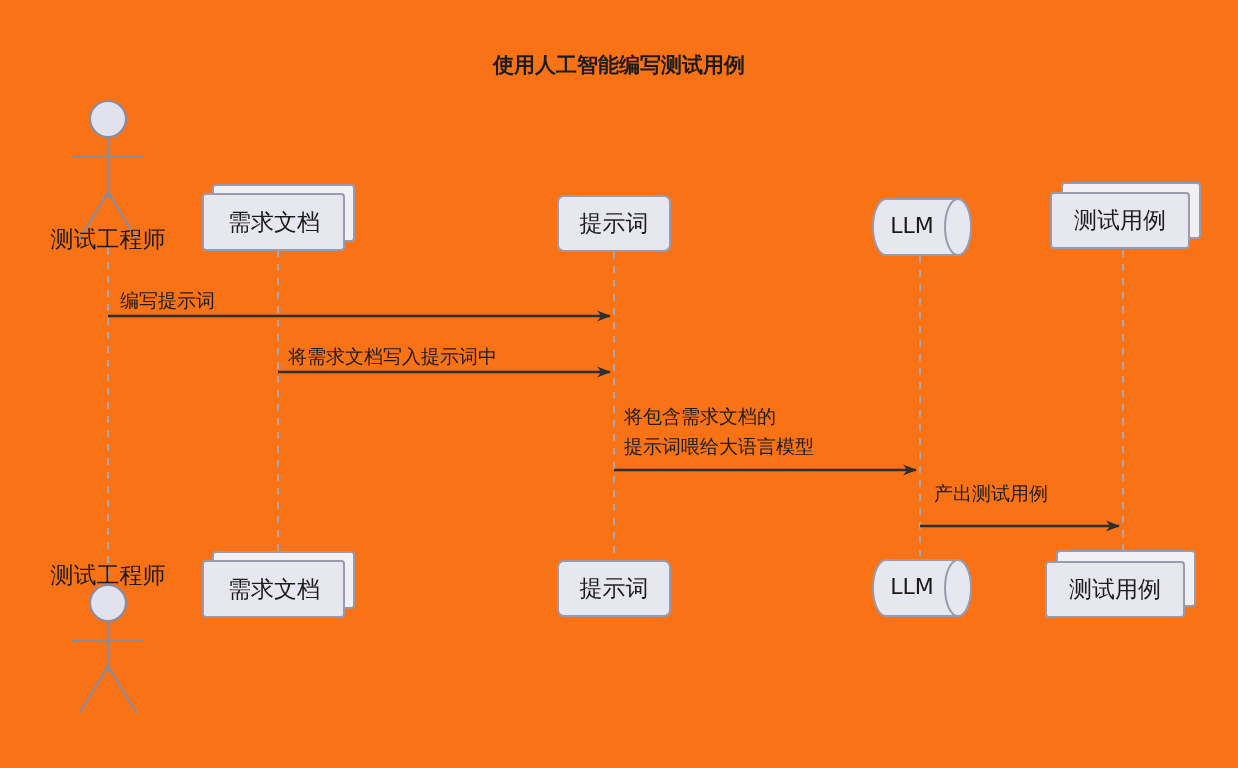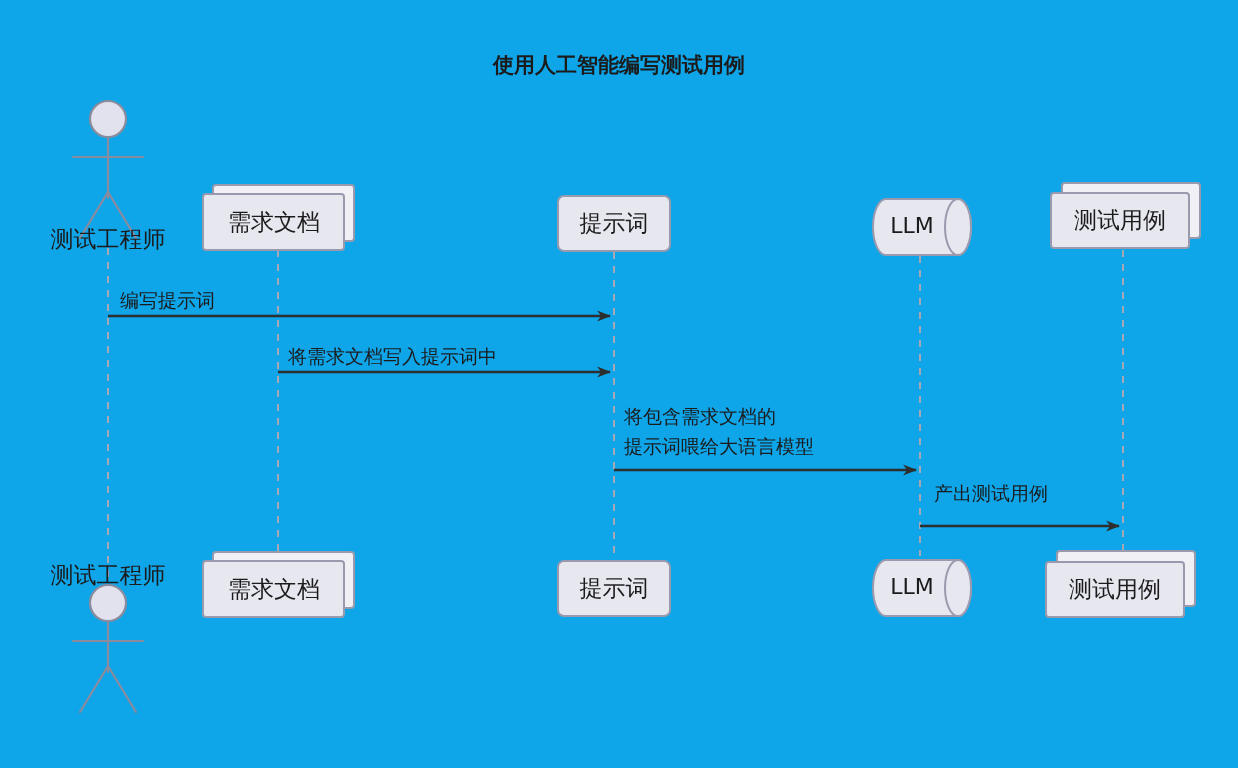--- a/index.html
+++ b/index.html
@@ -11,21 +11,21 @@
     width: 1238px;
     height: 768px;
     font-family: "DejaVu Sans", "Liberation Sans", sans-serif;
     overflow: hidden;
     position: relative;
   }
   #diagram-root {
     position: relative;
     width: 1238px;
     height: 768px;
-    background: #0ea5e9;
+    background: #f97316;
   }
   svg#seq-svg {
     position: absolute;
     left: 0;
     top: 0;
     width: 1238px;
     height: 768px;
     display: block;
   }
   .dgm-title {

